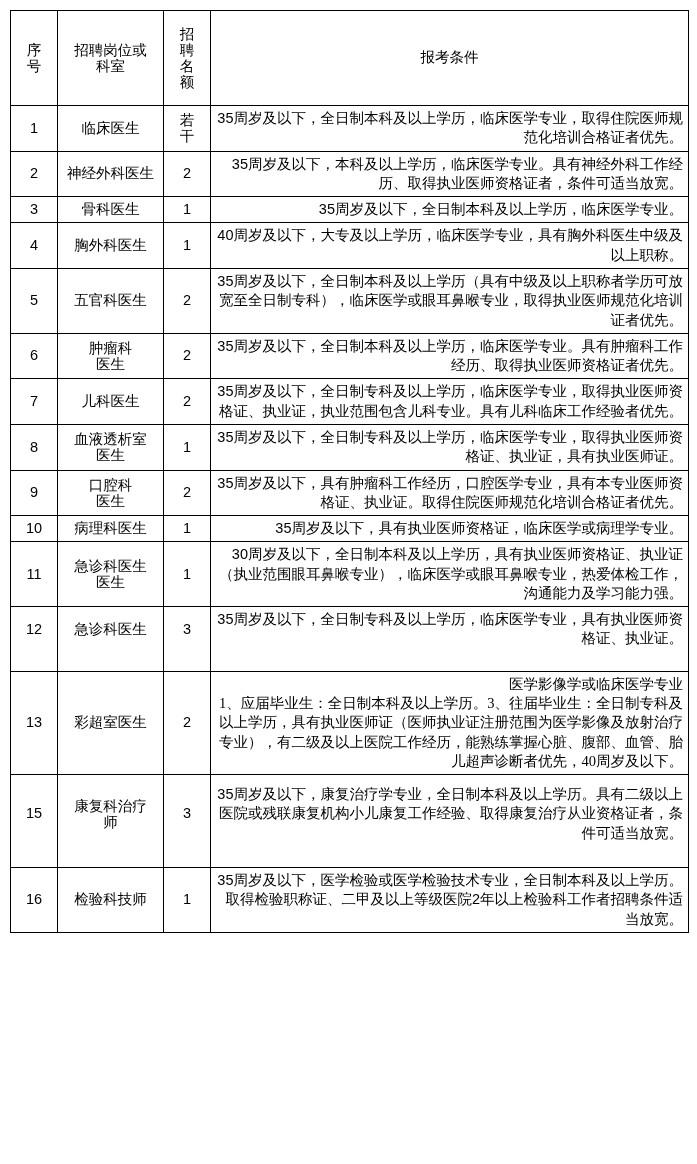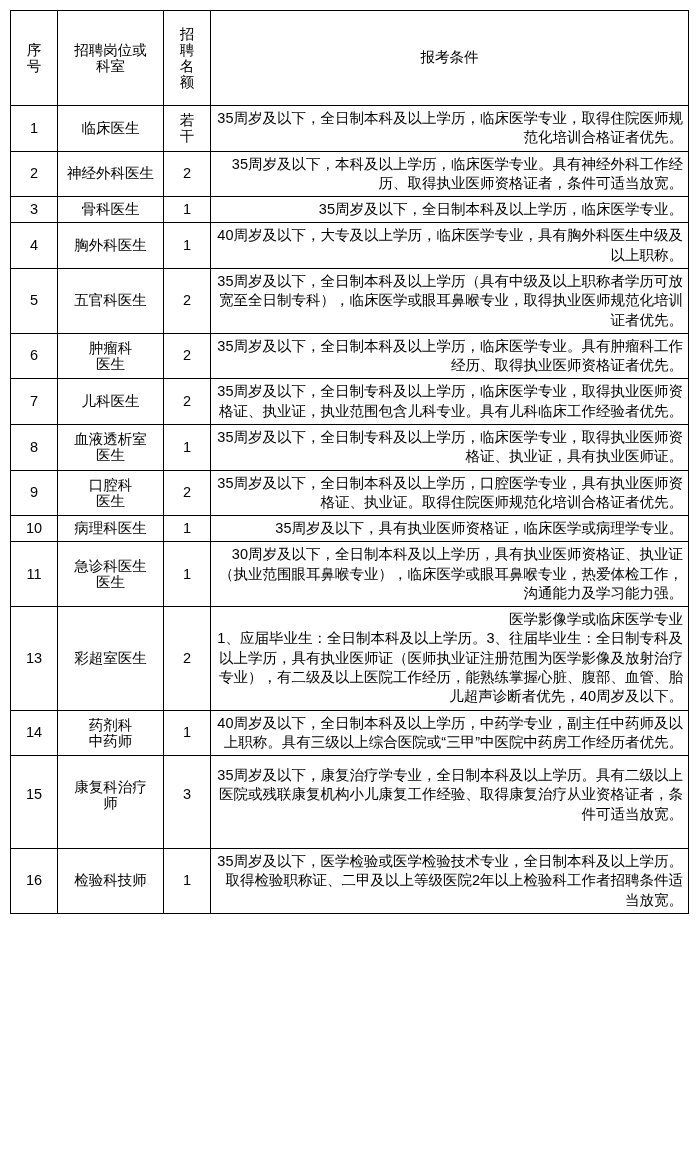--- a/index.html
+++ b/index.html
@@ -64,21 +64,21 @@
   td.cell-post {
     text-align: center;
   }
   td.cell-quota {
     text-align: center;
     font-size: 15px;
   }
   td.cell-cond {
     text-align: right;
   }
-  td.cell-cond .cond-line { display: block; }
+  td.cell-cond .cond-line { display: block; font-family: Liberation Serif, serif; }
 
   
   tr.pad-bottom td { padding-bottom: 22px; }
   tr.pad-both td { padding-top: 10px; padding-bottom: 24px; }
 </style>
 </head>
 <body>
 
 <div id="page">
   <table class="recruit-table">
@@ -171,55 +171,52 @@
           <td class="cell-quota">1</td>
           <td class="cell-cond">35周岁及以下，全日制专科及以上学历，临床医学专业，取得执业医师资格证、执业证，具有执业医师证。</td>
         </tr>
         <tr>
           <td class="cell-index">9</td>
           <td class="cell-post">
             <span class="vstack">口腔科</span>
             <span class="vstack">医生</span>
           </td>
           <td class="cell-quota">2</td>
-          <td class="cell-cond">35周岁及以下，全日制本科及以上学历，口腔医学专业，具有执业医师资格证、执业证。取得住院医师规范化培训合格证者优先。</td>
+          <td class="cell-cond">35周岁及以下，具有肿瘤科工作经历，口腔医学专业，具有本专业医师资格证、执业证。取得住院医师规范化培训合格证者优先。</td>
         </tr>
         <tr>
           <td class="cell-index">10</td>
           <td class="cell-post">病理科医生</td>
           <td class="cell-quota">1</td>
           <td class="cell-cond">35周岁及以下，具有执业医师资格证，临床医学或病理学专业。</td>
         </tr>
         <tr>
           <td class="cell-index">11</td>
           <td class="cell-post">
             <span class="vstack">急诊科医生</span>
             <span class="vstack">医生</span>
           </td>
           <td class="cell-quota">1</td>
           <td class="cell-cond">30周岁及以下，全日制本科及以上学历，具有执业医师资格证、执业证（执业范围眼耳鼻喉专业），临床医学或眼耳鼻喉专业，热爱体检工作，沟通能力及学习能力强。</td>
+        </tr>
+        <tr class="pad-bottom">
+          <td class="cell-index">12</td>
+          <td class="cell-post">急诊科医生</td>
+          <td class="cell-quota">3</td>
+          <td class="cell-cond">35周岁及以下，全日制专科及以上学历，临床医学专业，具有执业医师资格证、执业证。</td>
         </tr>
         <tr>
           <td class="cell-index">13</td>
           <td class="cell-post">彩超室医生</td>
           <td class="cell-quota">2</td>
           <td class="cell-cond">
             <span class="cond-line">医学影像学或临床医学专业</span>
             <span class="cond-line">1、应届毕业生：全日制本科及以上学历。3、往届毕业生：全日制专科及以上学历，具有执业医师证（医师执业证注册范围为医学影像及放射治疗专业），有二级及以上医院工作经历，能熟练掌握心脏、腹部、血管、胎儿超声诊断者优先，40周岁及以下。</span>
           </td>
         </tr>
-        <tr>
-          <td class="cell-index">14</td>
-          <td class="cell-post">
-            <span class="vstack">药剂科</span>
-            <span class="vstack">中药师</span>
-          </td>
-          <td class="cell-quota">1</td>
-          <td class="cell-cond">40周岁及以下，全日制本科及以上学历，中药学专业，副主任中药师及以上职称。具有三级以上综合医院或“三甲”中医院中药房工作经历者优先。</td>
-        </tr>
         <tr class="pad-both">
           <td class="cell-index">15</td>
           <td class="cell-post">
             <span class="vstack">康复科治疗</span>
             <span class="vstack">师</span>
           </td>
           <td class="cell-quota">3</td>
           <td class="cell-cond">35周岁及以下，康复治疗学专业，全日制本科及以上学历。具有二级以上医院或残联康复机构小儿康复工作经验、取得康复治疗从业资格证者，条件可适当放宽。</td>
         </tr>
         <tr>

